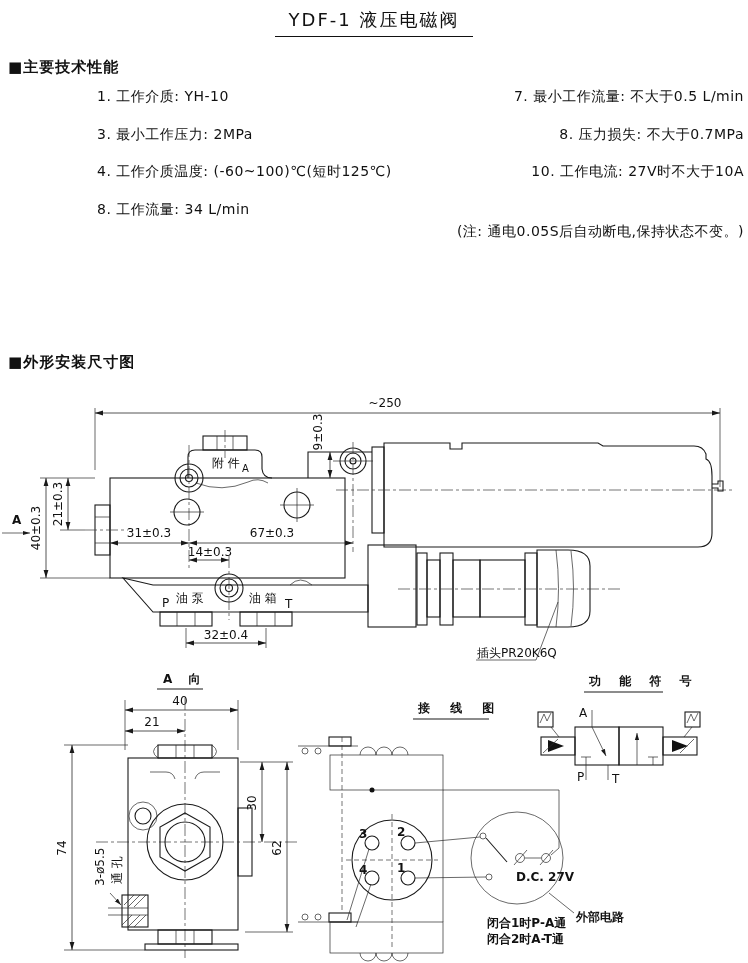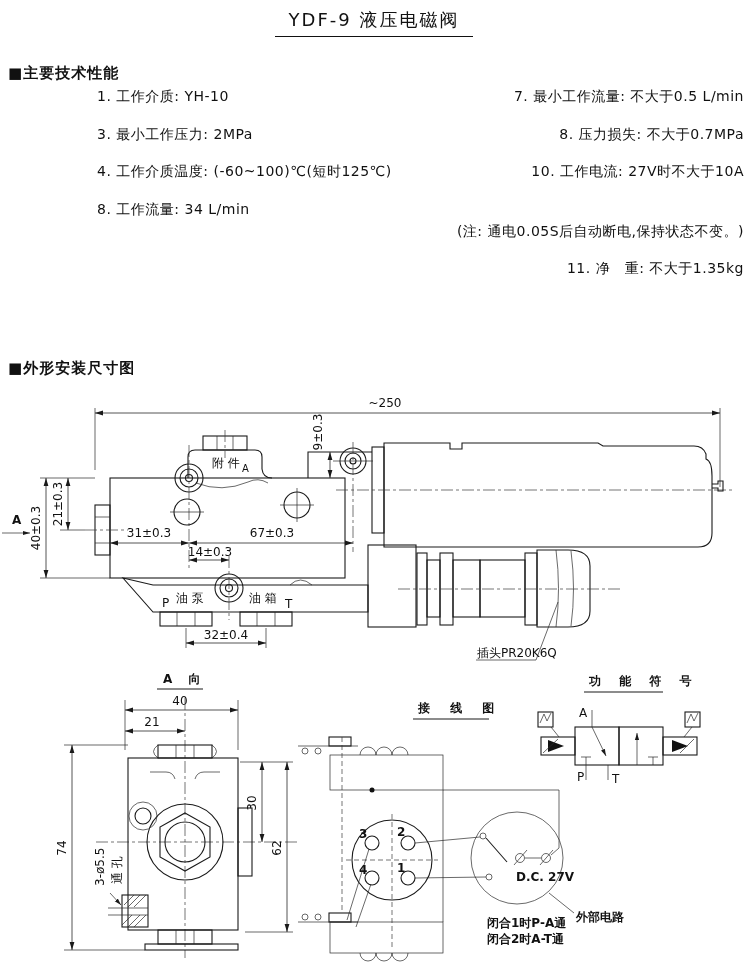--- a/index.html
+++ b/index.html
@@ -1,21 +1,21 @@
 <!DOCTYPE html>
 <html><head>
 <meta charset="utf-8">
 <style>
   html,body{margin:0;padding:0;background:#e8e8e8;}
   .page{position:relative;width:748px;height:963px;background:#ffffff;margin:0 auto;
         font-family:"DejaVu Sans",sans-serif;color:#111;overflow:hidden;}
   .doc-title{position:absolute;top:8px;left:0;width:748px;text-align:center;
              font-size:18px;letter-spacing:2px;color:#111;}
   .doc-title .t-inner{display:inline-block;border-bottom:1.5px solid #111;padding:0 14px 4px 14px;}
-  .sec-header{position:absolute;left:8px;font-size:15px;font-weight:bold;letter-spacing:1px;margin-top:6px;}
+  .sec-header{position:absolute;left:8px;font-size:15px;font-weight:bold;letter-spacing:1px;}
   .sec1{top:58px;}
   .sec2{top:353px;}
   .spec-col{position:absolute;top:88px;font-size:14px;letter-spacing:0.5px;}
   .spec-col.left{left:97px;width:330px;}
   .spec-col.right{left:432px;width:312px;text-align:right;}
   .spec-item{height:37.5px;white-space:nowrap;}
   .spec-item.indent{padding-left:14px;margin-top:22px;}
   svg.drawing{position:absolute;left:0;top:0;}
   .ol{stroke:#1a1a1a;stroke-width:1.1;fill:none;}
   .thin{stroke:#2a2a2a;stroke-width:0.7;fill:none;}
@@ -298,35 +298,34 @@
       <rect class="ol" x="663" y="737" width="34" height="18"></rect>
       <polygon class="fillb" points="672,740 672,752 688,746"></polygon>
       <line class="thin" x1="680" y1="753" x2="694" y2="739"></line>
       <rect class="ol" x="685" y="712" width="15" height="15"></rect>
       <polyline class="thin" points="687,723 691,714 694,721 698,713"></polyline>
       <line class="thin" x1="692" y1="727" x2="684" y2="737"></line>
     </g>
   </svg>
 
   <div class="doc-title">
-    <span class="t-inner">YDF-9 液压电磁阀</span>
+    <span class="t-inner">YDF-1 液压电磁阀</span>
   </div>
 
   <div class="sec-header sec1">■主要技术性能</div>
 
   <div class="spec-col left">
     <div class="spec-item">1. 工作介质: YH-10</div>
     <div class="spec-item">3. 最小工作压力: 2MPa</div>
     <div class="spec-item">4. 工作介质温度: (-60~100)℃(短时125℃)</div>
     <div class="spec-item">8. 工作流量: 34 L/min</div>
   </div>
 
   <div class="spec-col right">
     <div class="spec-item">7. 最小工作流量: 不大于0.5 L/min</div>
     <div class="spec-item">8. 压力损失: 不大于0.7MPa</div>
     <div class="spec-item">10. 工作电流: 27V时不大于10A</div>
     <div class="spec-item indent">(注: 通电0.05S后自动断电,保持状态不变。)</div>
-    <div class="spec-item">11. 净　重: 不大于1.35kg</div>
   </div>
 
   <div class="sec-header sec2">■外形安装尺寸图</div>
 
 </div>
 
 </body></html>

